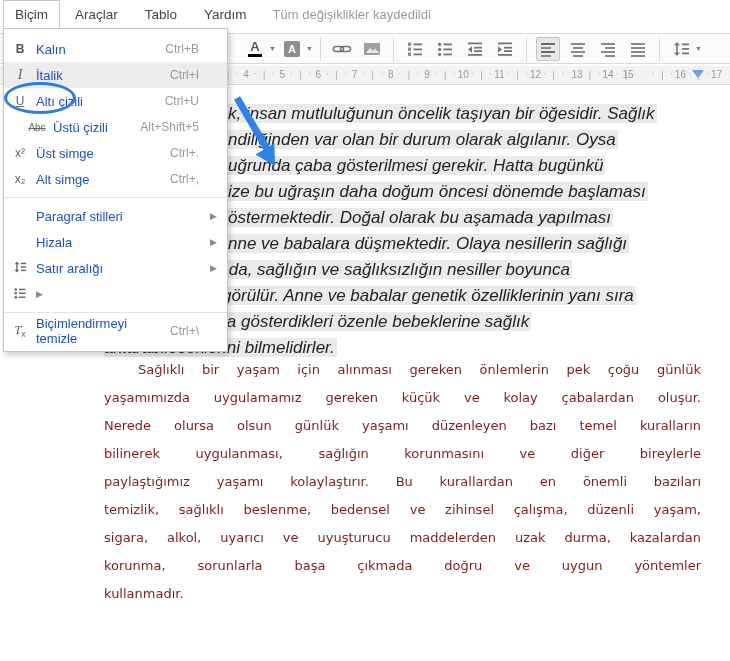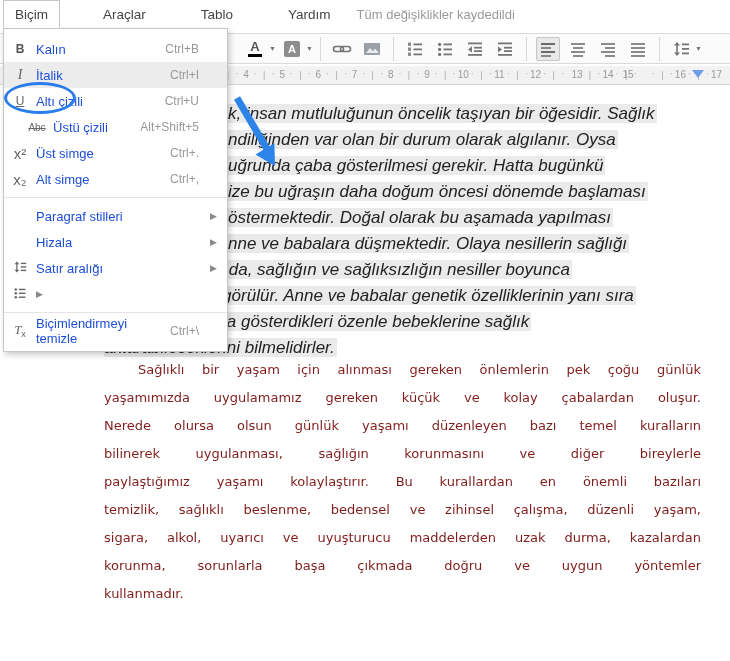--- a/index.html
+++ b/index.html
@@ -31,21 +31,21 @@
   .indent-marker{position:absolute;left:692px;top:70px;width:0;height:0;border-left:6px solid transparent;border-right:6px solid transparent;border-top:8px solid #6d9eeb;}
   
   .dropdown{position:absolute;left:3px;top:28px;width:225px;background:#fff;border:1px solid #c6c6c6;box-shadow:2px 3px 6px rgba(0,0,0,.2);z-index:10;padding:7px 0;box-sizing:border-box;}
   .menu-item{display:flex;align-items:center;height:26px;cursor:default;}
   .menu-item.highlighted{background:#ececec;}
   .mi-icon{width:32px;text-align:center;color:#666;font-size:12px;flex:none;}
   .mi-icon.bold-icon{font-weight:bold;color:#555;}
   .mi-icon.italic-icon{font-family:"Liberation Serif",serif;font-style:italic;font-size:14px;}
   .mi-icon.underline-icon{text-decoration:underline;}
   .mi-icon.strikethrough-icon{text-decoration:line-through;font-size:10px;margin-left:17px;}
-  .mi-icon.superscript-icon,.mi-icon.subscript-icon{font-size:15px;}
+  .mi-icon.superscript-icon,.mi-icon.subscript-icon{font-size:12px;}
   .mi-icon.clear-formatting-icon i{font-family:"Liberation Serif",serif;font-size:13px;}
   .mi-icon.clear-formatting-icon sub{font-size:9px;}
   .mi-label{flex:1;font-size:13px;color:#1d4ed8;}
   .mi-shortcut{font-size:12px;color:#999;padding-right:28px;}
   .mi-arrow{font-size:9px;color:#888;padding-right:10px;}
   .menu-sep{height:1px;background:#e5e5e5;margin:5px 0;}
   
   .circle-annotation{position:absolute;left:4px;top:82px;width:66px;height:26px;border:3px solid #2b7de9;border-radius:50%;z-index:11;pointer-events:none;}
   .arrow-annotation{position:absolute;left:228px;top:92px;z-index:5;pointer-events:none;}
   
@@ -87,21 +87,21 @@
     <div class="p2-line">Nerede olursa olsun günlük yaşamı düzenleyen bazı temel kuralların</div>
     <div class="p2-line">bilinerek uygulanması, sağlığın korunmasını ve diğer bireylerle</div>
     <div class="p2-line">paylaştığımız yaşamı kolaylaştırır. Bu kurallardan en önemli bazıları</div>
     <div class="p2-line">temizlik, sağlıklı beslenme, bedensel ve zihinsel çalışma, düzenli yaşam,</div>
     <div class="p2-line">sigara, alkol, uyarıcı ve uyuşturucu maddelerden uzak durma, kazalardan</div>
     <div class="p2-line">korunma, sorunlarla başa çıkmada doğru ve uygun yöntemler</div>
     <div class="p2-line last">kullanmadır.</div>
   </div>
 
 <div class="menubar">
-  <div style="display:flex;gap:28px;">
+  <div style="display:flex;">
       <div class="mb-item open">Biçim</div>
       <div class="mb-item">Araçlar</div>
       <div class="mb-item">Tablo</div>
       <div class="mb-item">Yardım</div>
     </div>
   <div class="mb-status">Tüm değişiklikler kaydedildi</div>
 </div>
 
 <div class="toolbar">
   <div class="tb-btn">

